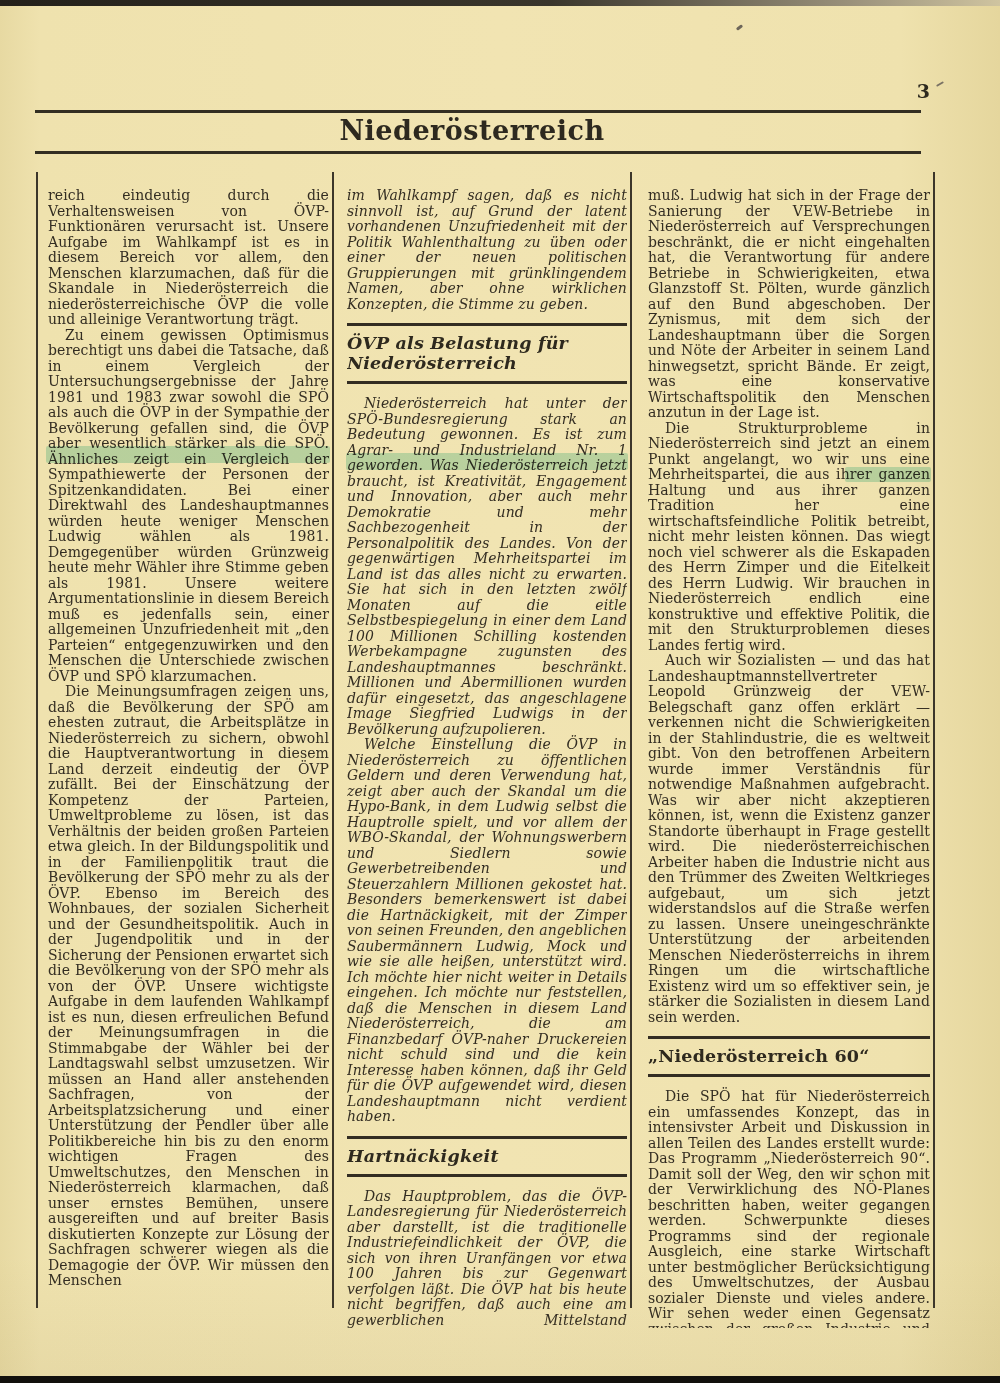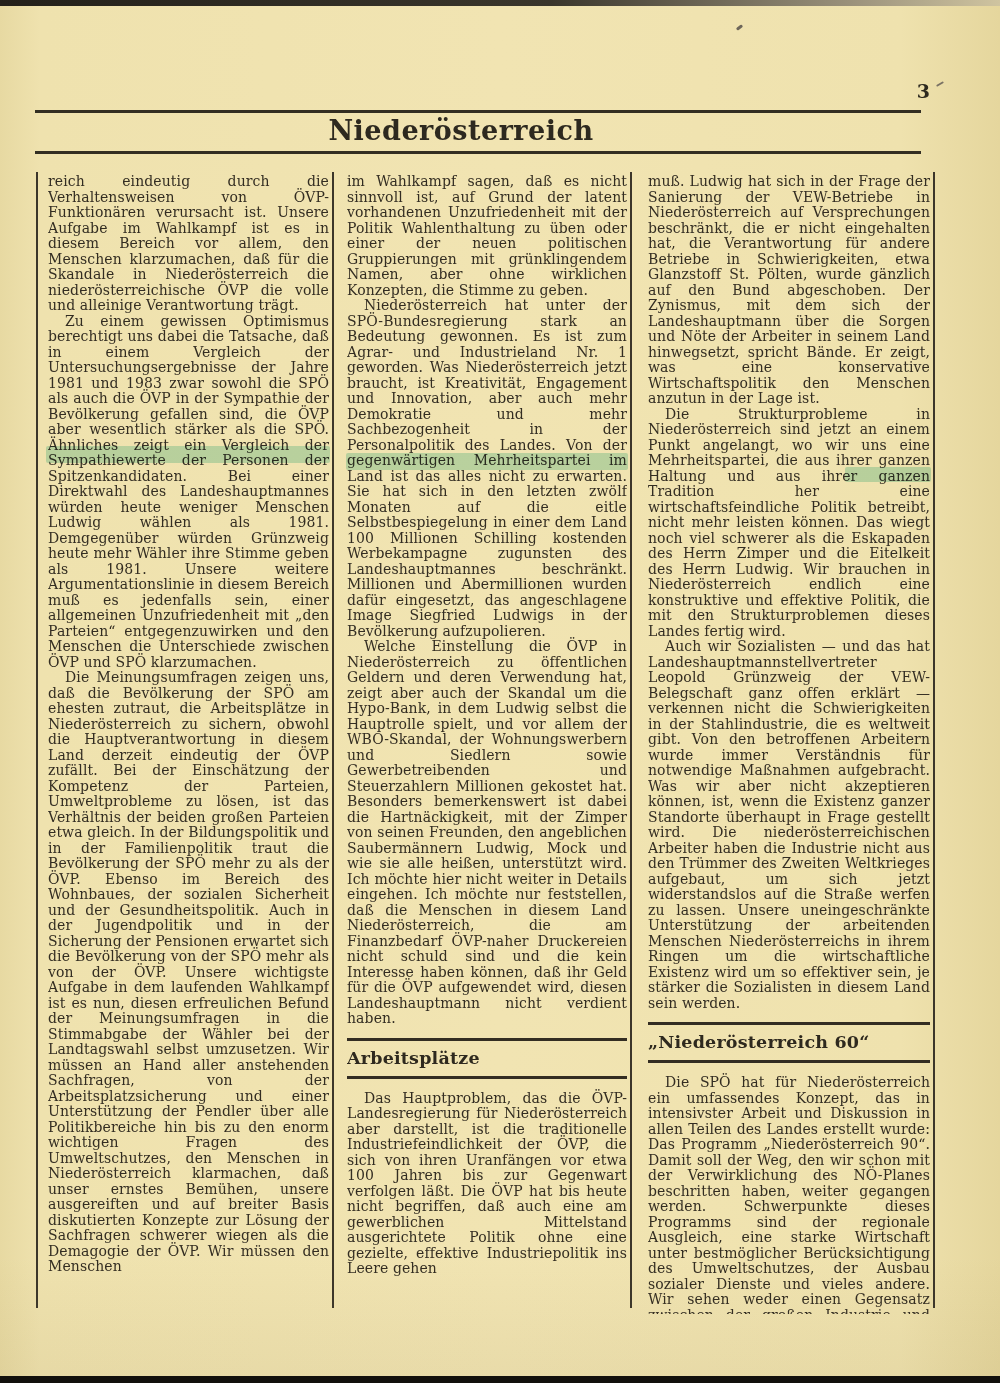--- a/index.html
+++ b/index.html
@@ -27,35 +27,35 @@
   .pageno{
     position:absolute;left:870px;top:80px;width:60px;text-align:right;
     font-size:19px;font-weight:bold;color:#2e2a1f;
   }
   .speck1{position:absolute;left:736px;top:26px;width:7px;height:3px;background:#6e675a;transform:rotate(-35deg);border-radius:2px;}
   .speck2{position:absolute;left:936px;top:83px;width:8px;height:2px;background:#7a7264;transform:rotate(-30deg);border-radius:2px;}
   .rule{position:absolute;left:35px;width:886px;height:3px;background:#332e22;}
   .rule-top{top:110px;}
   .rule-mid{top:151px;}
   .masthead{
-    position:absolute;left:18px;top:115px;width:886px;text-align:center;
+    position:absolute;left:29px;top:115px;width:886px;text-align:center;
     font-size:27px;font-weight:bold;color:#2d291f;letter-spacing:0.5px;
   }
   .vrule{position:absolute;top:172px;height:1136px;width:2px;background:#3c362a;}
   .v0{left:36px;}
   .v1{left:332px;}
   .v2{left:630px;}
   .v3{left:933px;}
   .col{
-    position:absolute;top:174px;height:1140px;overflow:hidden;
+    position:absolute;top:188px;height:1140px;overflow:hidden;
     font-size:14px;line-height:15.5px;text-align:justify;color:#332d22;
     letter-spacing:0.1px;overflow-wrap:break-word;
   }
   .c1{left:48px;width:281px;}
-  .c2{left:347px;width:280px;}
+  .c2{left:347px;width:280px;font-style:italic;}
   .c3{left:648px;width:282px;}
   .col p{margin:0;}
   .col p.indent{text-indent:17px;}
   .sect{
     margin:11px 0 12px 0;padding:7px 0 8px 0;
     border-top:3px solid #332d22;border-bottom:3px solid #332d22;
   }
   .sect h2{
     margin:0;font-size:17.5px;line-height:20px;font-weight:bold;color:#2e291e;
     text-align:left;letter-spacing:0.2px;
@@ -89,24 +89,27 @@
   <div class="vrule v3"></div>
 
   <div class="col c1">
     <p>reich eindeutig durch die Verhaltensweisen von ÖVP-Funktionären verursacht ist. Unsere Aufgabe im Wahlkampf ist es in diesem Bereich vor allem, den Menschen klarzumachen, daß für die Skandale in Niederösterreich die niederösterreichische ÖVP die volle und alleinige Verantwortung trägt.</p>
     <p class="indent">Zu einem gewissen Optimismus berechtigt uns dabei die Tatsache, daß in einem Vergleich der Untersuchungsergebnisse der Jahre 1981 und 1983 zwar sowohl die SPÖ als auch die ÖVP in der Sympathie der Bevölkerung gefallen sind, die ÖVP aber wesentlich stärker als die SPÖ. Ähnliches zeigt ein Vergleich der Sympathiewerte der Personen der Spitzenkandidaten. Bei einer Direktwahl des Landeshauptmannes würden heute weniger Menschen Ludwig wählen als 1981. Demgegenüber würden Grünzweig heute mehr Wähler ihre Stimme geben als 1981. Unsere weitere Argumentationslinie in diesem Bereich muß es jedenfalls sein, einer allgemeinen Unzufriedenheit mit „den Parteien“ entgegenzuwirken und den Menschen die Unterschiede zwischen ÖVP und SPÖ klarzumachen.</p>
     <p class="indent">Die Meinungsumfragen zeigen uns, daß die Bevölkerung der SPÖ am ehesten zutraut, die Arbeitsplätze in Niederösterreich zu sichern, obwohl die Hauptverantwortung in diesem Land derzeit eindeutig der ÖVP zufällt. Bei der Einschätzung der Kompetenz der Parteien, Umweltprobleme zu lösen, ist das Verhältnis der beiden großen Parteien etwa gleich. In der Bildungspolitik und in der Familienpolitik traut die Bevölkerung der SPÖ mehr zu als der ÖVP. Ebenso im Bereich des Wohnbaues, der sozialen Sicherheit und der Gesundheitspolitik. Auch in der Jugendpolitik und in der Sicherung der Pensionen erwartet sich die Bevölkerung von der SPÖ mehr als von der ÖVP. Unsere wichtigste Aufgabe in dem laufenden Wahlkampf ist es nun, diesen erfreulichen Befund der Meinungsumfragen in die Stimmabgabe der Wähler bei der Landtagswahl selbst umzusetzen. Wir müssen an Hand aller anstehenden Sachfragen, von der Arbeitsplatzsicherung und einer Unterstützung der Pendler über alle Politikbereiche hin bis zu den enorm wichtigen Fragen des Umweltschutzes, den Menschen in Niederösterreich klarmachen, daß unser ernstes Bemühen, unsere ausgereiften und auf breiter Basis diskutierten Konzepte zur Lösung der Sachfragen schwerer wiegen als die Demagogie der ÖVP. Wir müssen den Menschen</p>
   </div>
 
   <div class="col c2">
     <p>im Wahlkampf sagen, daß es nicht sinnvoll ist, auf Grund der latent vorhandenen Unzufriedenheit mit der Politik Wahlenthaltung zu üben oder einer der neuen politischen Gruppierungen mit grünklingendem Namen, aber ohne wirklichen Konzepten, die Stimme zu geben.</p>
+    <div class="sect">
+      <h2>ÖVP als Belastung für Niederösterreich</h2>
+    </div>
     <p class="indent">Niederösterreich hat unter der SPÖ-Bundesregierung stark an Bedeutung gewonnen. Es ist zum Agrar- und Industrieland Nr. 1 geworden. Was Niederösterreich jetzt braucht, ist Kreativität, Engagement und Innovation, aber auch mehr Demokratie und mehr Sachbezogenheit in der Personalpolitik des Landes. Von der gegenwärtigen Mehrheitspartei im Land ist das alles nicht zu erwarten. Sie hat sich in den letzten zwölf Monaten auf die eitle Selbstbespiegelung in einer dem Land 100 Millionen Schilling kostenden Werbekampagne zugunsten des Landeshauptmannes beschränkt. Millionen und Abermillionen wurden dafür eingesetzt, das angeschlagene Image Siegfried Ludwigs in der Bevölkerung aufzupolieren.</p>
     <p class="indent">Welche Einstellung die ÖVP in Niederösterreich zu öffentlichen Geldern und deren Verwendung hat, zeigt aber auch der Skandal um die Hypo-Bank, in dem Ludwig selbst die Hauptrolle spielt, und vor allem der WBO-Skandal, der Wohnungswerbern und Siedlern sowie Gewerbetreibenden und Steuerzahlern Millionen gekostet hat. Besonders bemerkenswert ist dabei die Hartnäckigkeit, mit der Zimper von seinen Freunden, den angeblichen Saubermännern Ludwig, Mock und wie sie alle heißen, unterstützt wird. Ich möchte hier nicht weiter in Details eingehen. Ich möchte nur feststellen, daß die Menschen in diesem Land Niederösterreich, die am Finanzbedarf ÖVP-naher Druckereien nicht schuld sind und die kein Interesse haben können, daß ihr Geld für die ÖVP aufgewendet wird, diesen Landeshauptmann nicht verdient haben.</p>
     <div class="sect">
-      <h2>Arbeitsplätze</h2>
+      <h2>Hartnäckigkeit</h2>
     </div>
     <p class="indent">Das Hauptproblem, das die ÖVP-Landesregierung für Niederösterreich aber darstellt, ist die traditionelle Industriefeindlichkeit der ÖVP, die sich von ihren Uranfängen vor etwa 100 Jahren bis zur Gegenwart verfolgen läßt. Die ÖVP hat bis heute nicht begriffen, daß auch eine am gewerblichen Mittelstand ausgerichtete Politik ohne eine gezielte, effektive Industriepolitik ins Leere gehen</p>
   </div>
 
   <div class="col c3">
     <p>muß. Ludwig hat sich in der Frage der Sanierung der VEW-Betriebe in Niederösterreich auf Versprechungen beschränkt, die er nicht eingehalten hat, die Verantwortung für andere Betriebe in Schwierigkeiten, etwa Glanzstoff St. Pölten, wurde gänzlich auf den Bund abgeschoben. Der Zynismus, mit dem sich der Landeshauptmann über die Sorgen und Nöte der Arbeiter in seinem Land hinwegsetzt, spricht Bände. Er zeigt, was eine konservative Wirtschaftspolitik den Menschen anzutun in der Lage ist.</p>
     <p class="indent">Die Strukturprobleme in Niederösterreich sind jetzt an einem Punkt angelangt, wo wir uns eine Mehrheitspartei, die aus ihrer ganzen Haltung und aus ihrer ganzen Tradition her eine wirtschaftsfeindliche Politik betreibt, nicht mehr leisten können. Das wiegt noch viel schwerer als die Eskapaden des Herrn Zimper und die Eitelkeit des Herrn Ludwig. Wir brauchen in Niederösterreich endlich eine konstruktive und effektive Politik, die mit den Strukturproblemen dieses Landes fertig wird.</p>
     <p class="indent">Auch wir Sozialisten — und das hat Landeshauptmannstellvertreter Leopold Grünzweig der VEW-Belegschaft ganz offen erklärt — verkennen nicht die Schwierigkeiten in der Stahlindustrie, die es weltweit gibt. Von den betroffenen Arbeitern wurde immer Verständnis für notwendige Maßnahmen aufgebracht. Was wir aber nicht akzeptieren können, ist, wenn die Existenz ganzer Standorte überhaupt in Frage gestellt wird. Die niederösterreichischen Arbeiter haben die Industrie nicht aus den Trümmer des Zweiten Weltkrieges aufgebaut, um sich jetzt widerstandslos auf die Straße werfen zu lassen. Unsere uneingeschränkte Unterstützung der arbeitenden Menschen Niederösterreichs in ihrem Ringen um die wirtschaftliche Existenz wird um so effektiver sein, je stärker die Sozialisten in diesem Land sein werden.</p>
     <div class="sect">
       <h2>„Niederösterreich 60“</h2>

